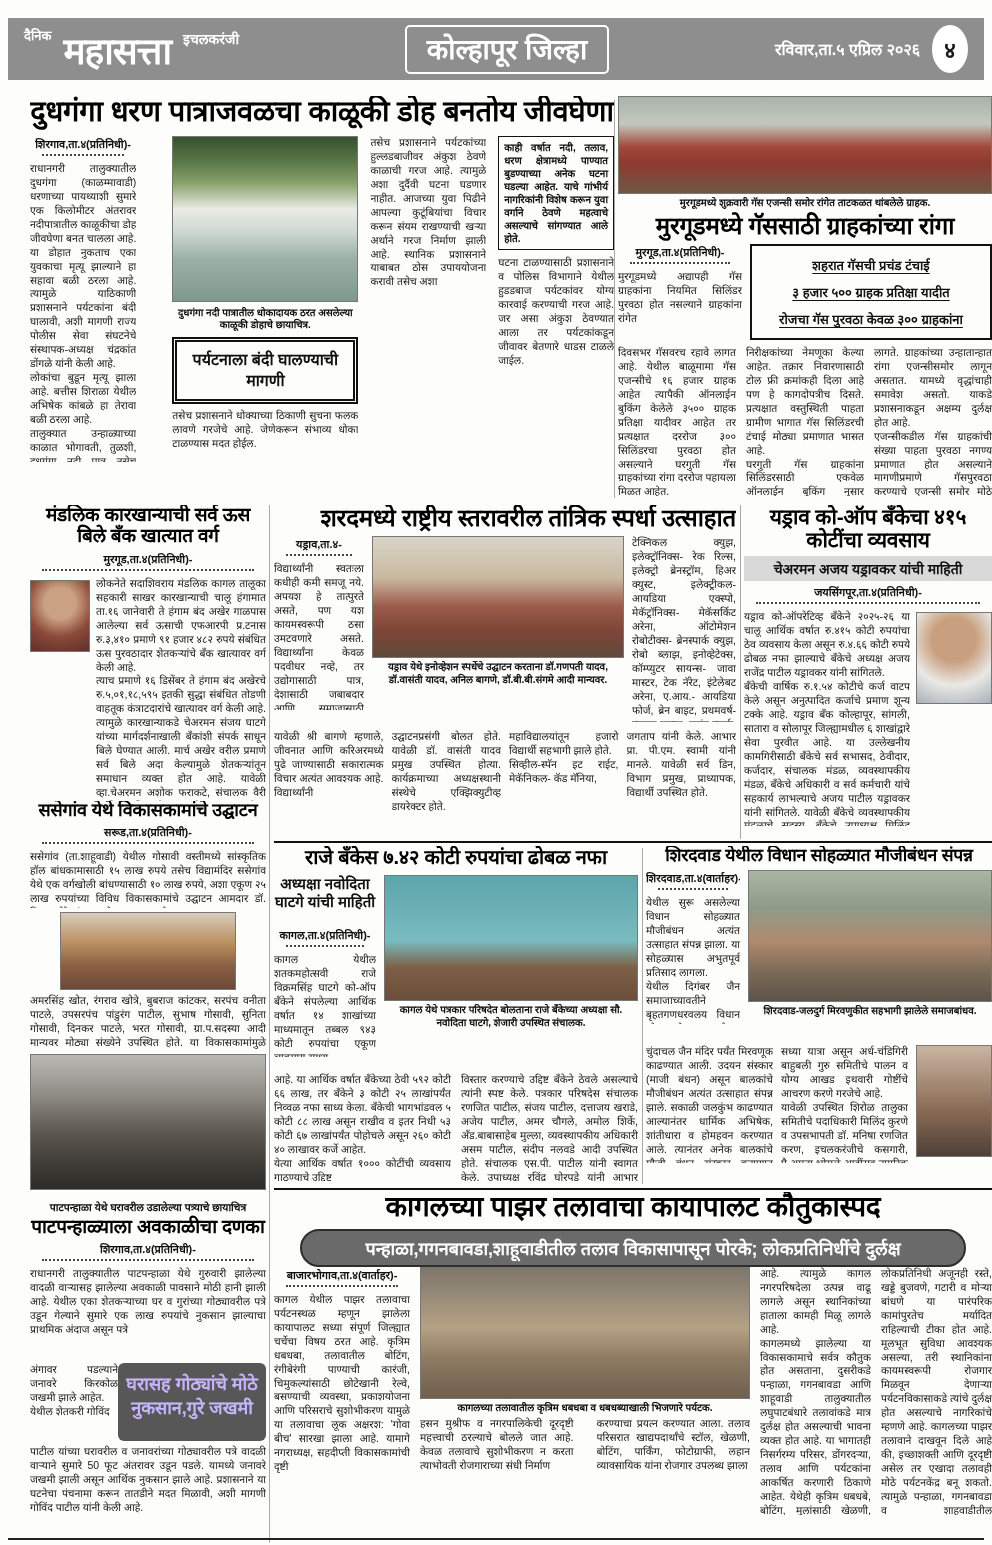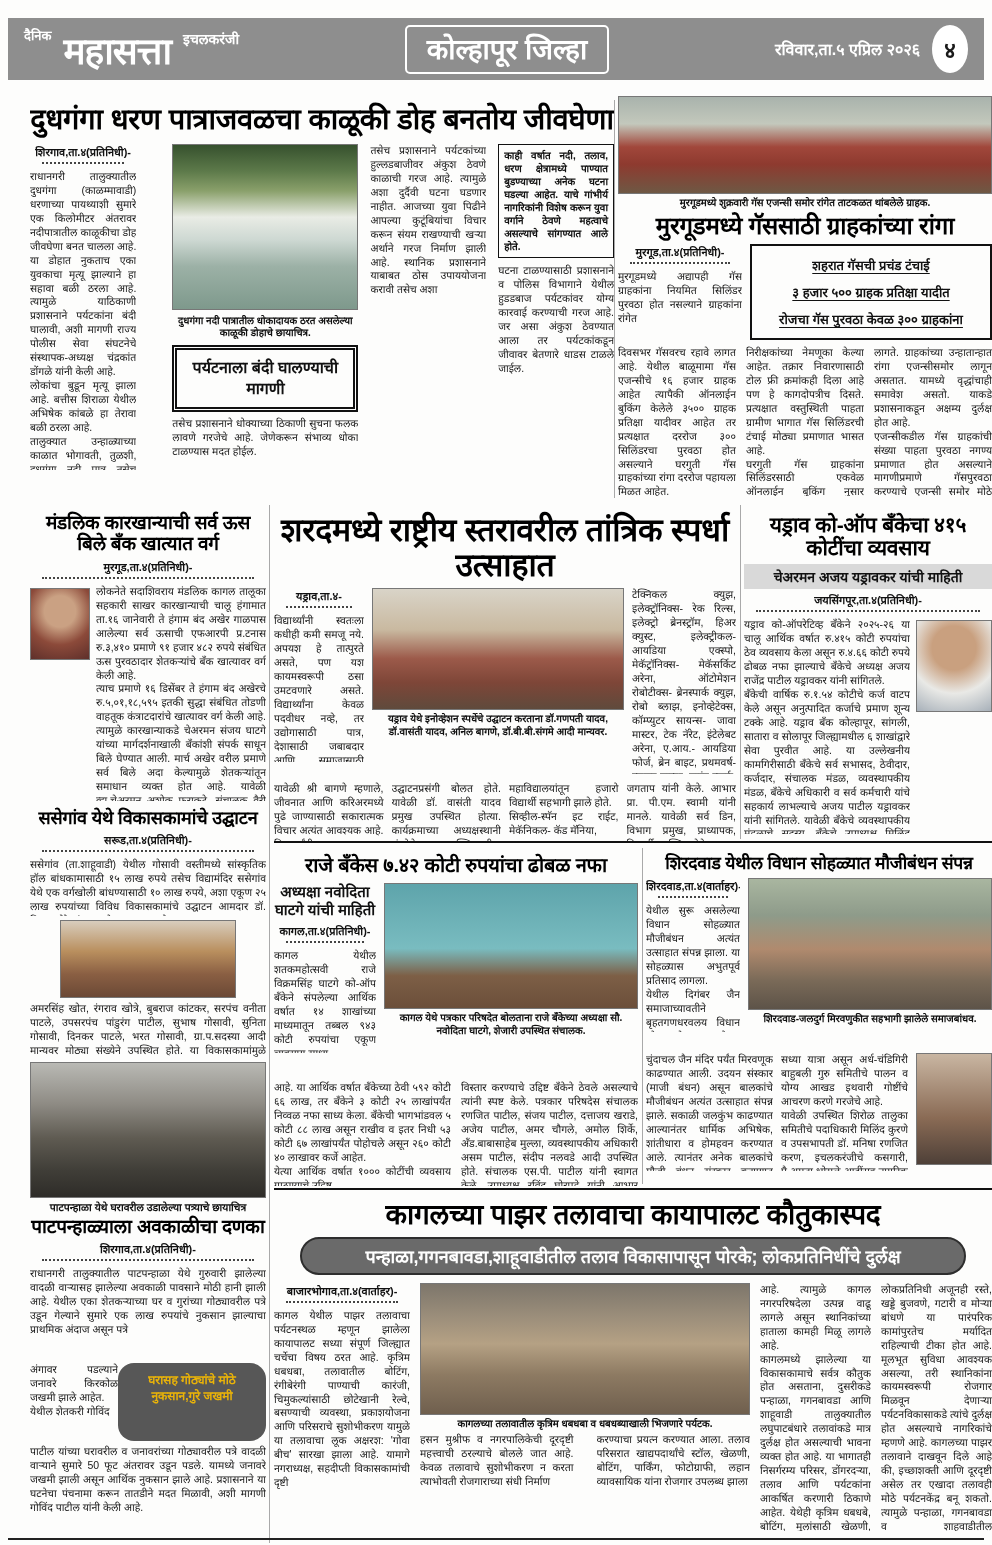--- a/index.html
+++ b/index.html
@@ -12,21 +12,21 @@
   .m-daily { font-size:13px; font-weight:bold; align-self:flex-start; margin-top:8px; }
   .m-name { font-size:37px; font-weight:bold; letter-spacing:-1px; }
   .m-edition { font-size:14px; font-weight:bold; align-self:flex-start; margin-top:11px; }
   .m-spacer { flex:1; }
   .m-section { border:2px solid #fff; border-radius:5px; padding:2px 20px 5px; font-size:28px; font-weight:bold; }
   .m-date { font-size:16px; font-weight:bold; }
   .m-pagenum { width:36px; height:48px; background:#fff; border-radius:50%; color:#1a1a1a; font-size:22px; font-weight:bold; display:flex; align-items:center; justify-content:center; }
 
   
   .art { position:absolute; overflow:hidden; }
-  .h { font-weight:bold; color:#000; text-align:center; line-height:1.1; letter-spacing:-0.2px;margin-top:8px; }
+  .h { font-weight:bold; color:#000; text-align:center; line-height:1.1; letter-spacing:-0.2px; }
   .byline { font-weight:bold; font-size:11px; text-align:center; white-space:nowrap; overflow:hidden; }
   .dots { height:0; border-bottom:2px dotted #444; margin:3px 12px 6px; }
   .col { font-size:10.5px; line-height:1.33; text-align:justify; white-space:pre-line; overflow:hidden; color:#161616; }
   .cap { font-weight:bold; font-size:10px; text-align:center; line-height:1.25; overflow:hidden; }
   .ph { border:1px solid #777; flex-shrink:0; }
   .row { display:flex; gap:10px; }
   .hr { position:absolute; border-top:2px solid #111; }
   .vr { position:absolute; border-left:1px solid #a9a9a9; }
   .pagefoot { position:absolute; left:8px; top:1538px; width:976px; border-top:2px solid #222; }
 
@@ -70,21 +70,21 @@
   .b-cols .col { flex:1; }
 
   
   #artC { left:30px; top:505px; width:236px; height:296px; }
   #artC .h { font-size:19px; }
   .c-wrap { height:226px; overflow:hidden; }
   .c-face { float:left; width:60px; height:72px; margin:3px 6px 2px 0; }
 
   
   #artD { left:274px; top:505px; width:462px; height:336px; }
-  #artD .h { font-size:32px; }
+  #artD .h { font-size:24px;text-align:right; }
   .d-row { display:flex; gap:8px; margin-top:5px; height:188px; }
   .d-left { width:90px; }
   .d-left .col { height:148px; }
   .d-mid { width:252px; }
   .d-photo { height:122px; width:100%; }
   .d-mid .cap { margin-top:3px; }
   .d-right { flex:1; }
   .d-right .col { height:186px; }
   .d-bottom { display:flex; gap:8px; margin-top:6px; height:100px; }
   .d-bottom .col { flex:1; }
@@ -104,30 +104,30 @@
   .f-p2 { height:56px; }
   .f-photo2 { height:136px; width:100%; margin-top:4px; }
 
   
   #artG { left:30px; top:1200px; width:236px; height:345px; }
   .g-cap { font-weight:bold; font-size:10.5px; text-align:center; }
   #artG .h { font-size:19px; margin-top:3px; }
   .g-p1 { height:96px; margin-top:2px; }
   .g-row { display:flex; height:78px; }
   .g-row .col { flex:1; }
-  .g-box { width:148px; background:#575757; color:#eab308; border-radius:16px; padding:9px 6px; font-weight:bold; font-size:12px; text-align:center; line-height:1.35; }
+  .g-box { width:148px; background:#575757; color:#c4b5fd; border-radius:6px; padding:9px 6px; font-weight:bold; font-size:18px; text-align:center; line-height:1.35; }
   .g-p2 { height:96px; margin-top:4px; }
 
   
   #artH { left:274px; top:846px; width:364px; height:340px; }
   #artH .h { font-size:20px; }
   .h-row { display:flex; gap:8px; margin-top:7px; height:194px; }
   .h-left { width:102px; }
   .h-subhead { font-weight:bold; font-size:15px; text-align:center; line-height:1.2; }
-  .h-left .byline { margin-top:4px; }
+  .h-left .byline { margin-top:16px; }
   .h-left .col { height:104px; }
   .h-mid { flex:1; }
   .h-photo { height:126px; width:100%; }
   .h-mid .cap { margin-top:3px; }
   .h-bottom { display:flex; gap:10px; margin-top:4px; height:108px; }
   .h-bottom .col { flex:1; }
 
   
   #artI { left:646px; top:846px; width:346px; height:340px; }
   #artI .h { font-size:17.5px; }
@@ -138,21 +138,21 @@
   .i-photo { height:132px; width:100%; }
   .i-mid .cap { margin-top:3px; }
   .i-bottom { display:flex; gap:8px; margin-top:5px; height:118px; }
   .i-bottom .col { flex:1; }
   .i-face { width:76px; height:112px; }
 
   
   #artJ { left:274px; top:1192px; width:718px; height:350px; }
   #artJ .h { font-size:28px; }
   .j-pill { margin:6px 26px 0; background:#6a6a6a; border:2px solid #2e2e2e; border-radius:24px; color:#fff; font-weight:bold; font-size:18px; text-align:center; padding:5px 10px; }
-  .j-row { display:flex; gap:10px; margin-top:8px; height:248px; }
+  .j-row { display:flex; gap:10px; height:248px; }
   .j-c1 { width:136px; }
   .j-c1 .col { height:208px; }
   .j-c2 { width:330px; display:flex; flex-direction:column; }
   .j-photo { height:132px; width:100%; }
   .j-c2 .cap { margin-top:3px; }
   .j-sub { display:flex; gap:23px; flex:1; margin-top:3px; }
   .j-sub .col { flex:1; }
   .j-c3,.j-c4 { flex:1; }
   .j-c3 .col,.j-c4 .col { height:248px; }
 </style>

